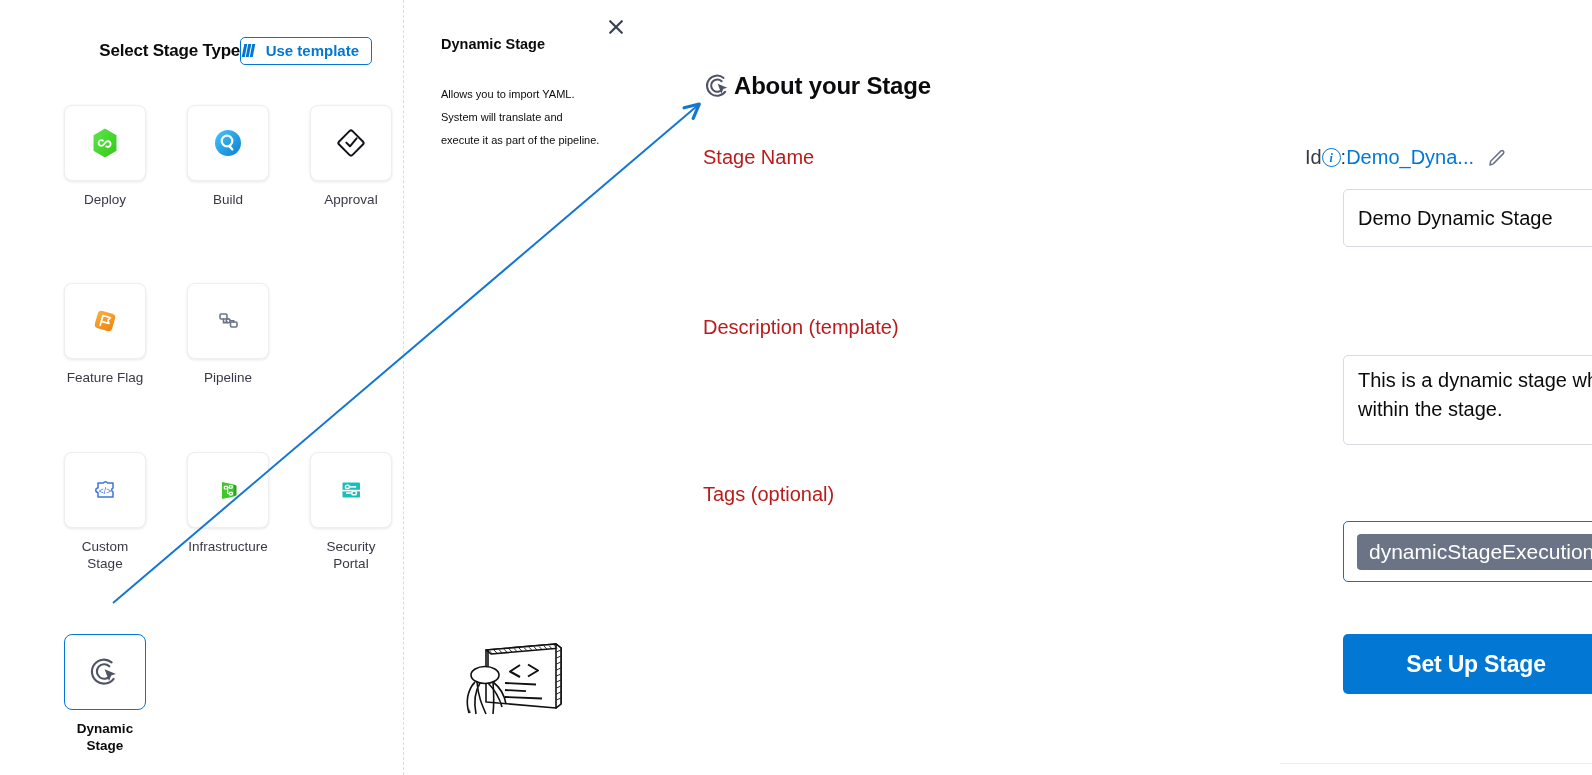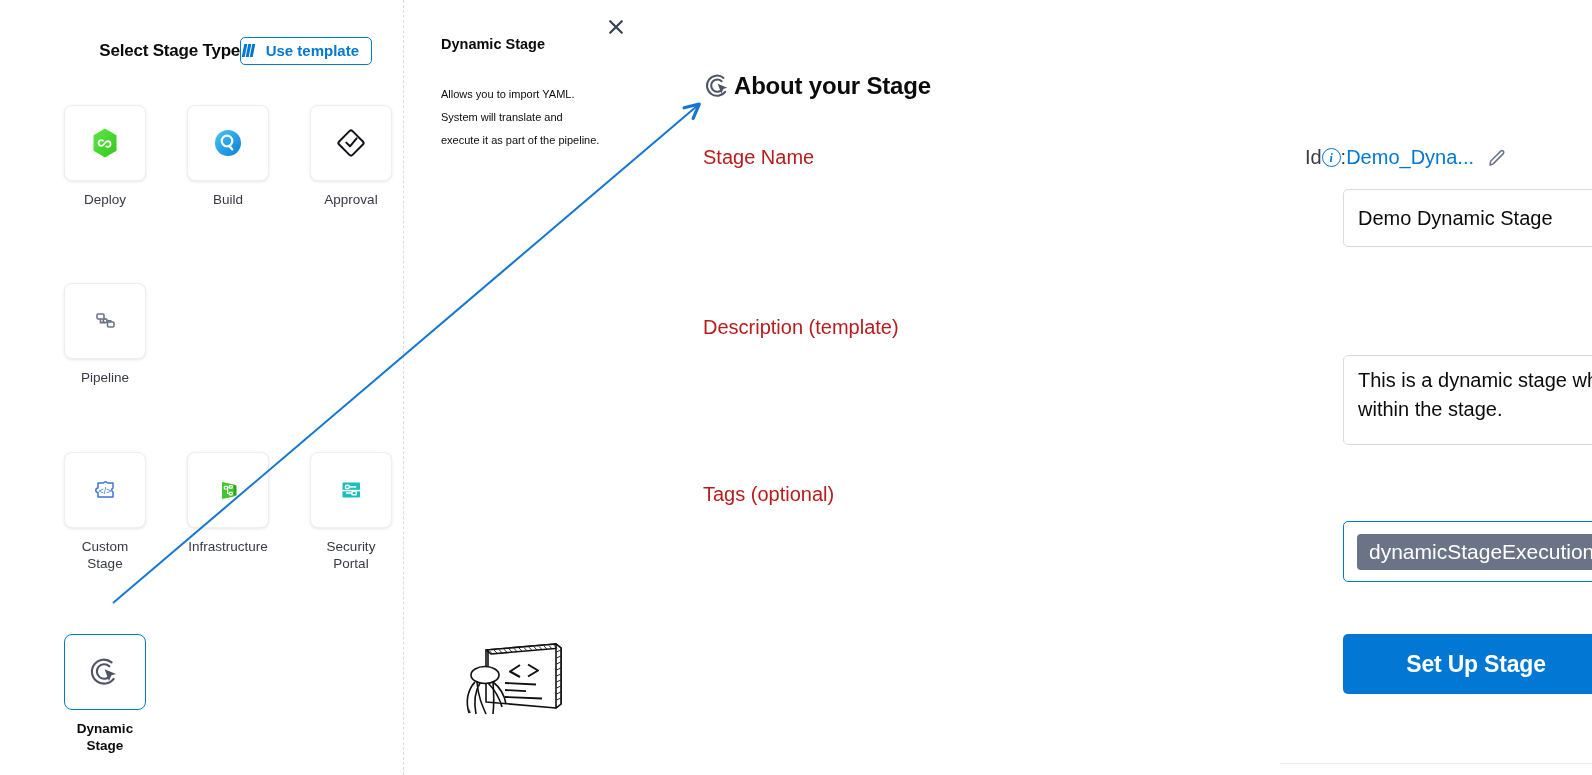--- a/index.html
+++ b/index.html
@@ -185,20 +185,35 @@
               <path d="M11.3 15.6 L15 19.3 L21.6 11.4" fill="none" stroke="#13141a" stroke-width="2" stroke-linecap="round" stroke-linejoin="round"></path>
             </svg>
           </div>
           <div class="stage-label">Approval</div>
         </div>
       </div>
 
       <div class="row-spacer-1"></div>
 
       <div class="grid-row">
+        <div class="stage-cell">
+          <div class="stage-card">
+            <svg width="32" height="32" viewBox="0 0 32 32">
+              <defs>
+                  <linearGradient id="gff" x1="0" y1="0" x2="1" y2="1">
+                <stop offset="0" stop-color="#fbb03b"></stop>
+                    <stop offset="1" stop-color="#f0820f"></stop>
+              </linearGradient>
+                </defs>
+              <rect x="7" y="7" width="18" height="18" rx="4" fill="url(#gff)" transform="rotate(16 16 16)"></rect>
+              <path d="M12.6 21.5 L12.6 11.3 L20.4 11.3 L18.6 14.3 L20.4 17.3 L13.6 17.3" fill="none" stroke="#fff" stroke-width="1.7" stroke-linejoin="round" stroke-linecap="round" transform="rotate(16 16 16)"></path>
+            </svg>
+          </div>
+          <div class="stage-label">Feature Flag</div>
+        </div>
 
 
         <div class="stage-cell">
           <div class="stage-card">
             <svg width="32" height="32" viewBox="0 0 32 32">
               <g fill="none" stroke="#6b7486" stroke-width="1.6">
                 <rect x="8" y="9" width="7" height="5" rx="1.2"></rect>
                 <rect x="18.5" y="17" width="6.5" height="5" rx="1.2"></rect>
                 <circle cx="16.2" cy="15.8" r="1.9"></circle>
                 <path d="M11.5 14 v3.6 h4.2" stroke-linecap="round"></path>

